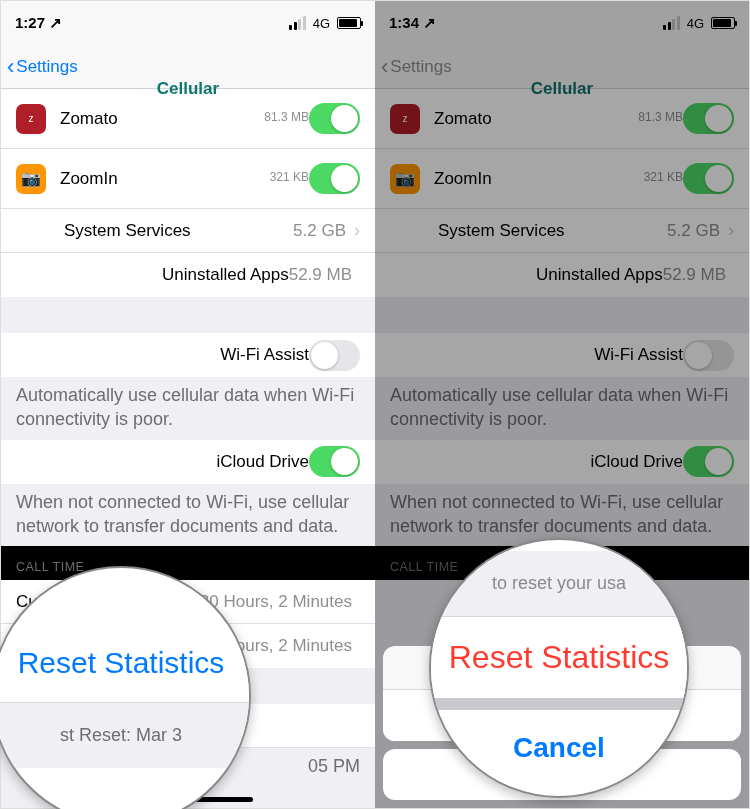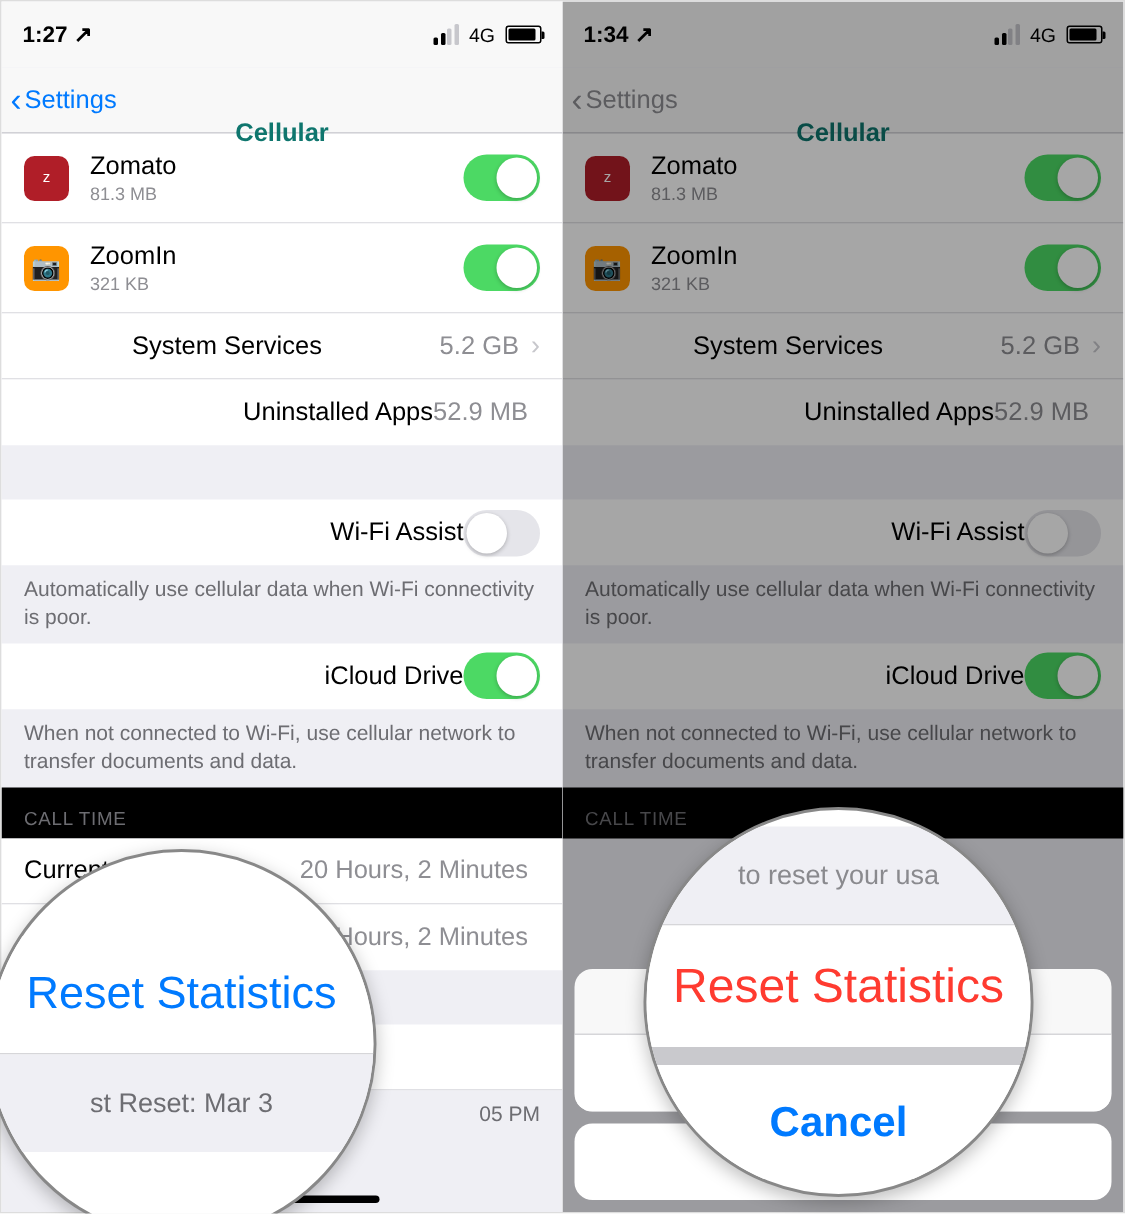--- a/index.html
+++ b/index.html
@@ -12,35 +12,35 @@
   .navbar { height: 44px; background: #f8f8f8; border-bottom: 1px solid #d1d1d6; display:flex; align-items:center; position:relative; }
   .back { position:absolute; left:6px; display:flex; align-items:center; color:#007aff; font-size:17px; }
   .back.dimmed { color:#8e8e93; }
   .back .chev { font-size:22px; margin-right:2px; }
   .navtitle { flex:1; text-align:center; font-size:17px; font-weight:600; color:#0f766e;margin-top:44px; }
   .list { background:#efeff4; }
   .row { background:#fff; display:flex; align-items:center; min-height:44px; padding:0 15px; border-bottom:1px solid #e0e0e4; }
   .row.last { border-bottom: none; text-align: right; }
   .row.approw { height:60px; }
   .appicon { width:30px; height:30px; border-radius:7px; margin-right:14px; display:flex; align-items:center; justify-content:center; font-size:10px; color:#fff; flex-shrink:0; }
-  .apptext { flex:1; display:flex; flex-direction:column; justify-content:center; }
+  .apptext { flex:1; display:flex; flex-direction:row; justify-content:space-between; }
   .appname { font-size:17px; color:#000; }
   .appsize { font-size:12px; color:#8e8e93; margin-top:1px; }
-  .indent { padding-left:87px; }
+  .indent { padding-left:63px; }
   .rowtitle { font-size:17px; color:#000; flex:1; }
   .rowvalue { font-size:17px; color:#8e8e93; margin-right:8px; }
   .disclosure { color:#c7c7cc; font-size:18px; }
   .toggle { width:51px; height:31px; border-radius:16px; position:relative; flex-shrink:0; }
   .toggle.on { background:#4cd964; }
   .toggle.off { background:#e5e5ea; }
   .knob { width:27px; height:27px; background:#fff; border-radius:50%; position:absolute; top:2px; box-shadow:0 1px 3px rgba(0,0,0,0.25); }
   .toggle.on .knob { right:2px; }
   .toggle.off .knob { left:2px; }
   .groupspace { height:36px; background:#efeff4; }
-  .footer-note { font-size:14px; color:#6d6d72; padding:6px 15px 8px; background:#efeff4; line-height:1.35; }
+  .footer-note { font-size:18px; color:#6d6d72; padding:6px 15px 8px; background:#efeff4; line-height:1.35; }
   .header-note { font-size:12.5px; color:#6d6d72; padding:14px 15px 6px; background:#000000; text-transform:uppercase; letter-spacing:0.5px; }
   .linkrow { color:#007aff; font-size:17px; }
   .actionsheet { position:absolute; left:8px; right:8px; bottom:8px; z-index:5; }
   .sheet-group { background:#f8f8f8; border-radius:12px; overflow:hidden; }
   .sheet-msg { font-size:13px; color:#8a8a8e; text-align:center; padding:14px 20px; border-bottom:1px solid #d6d6d9; }
   .sheet-btn { text-align:center; font-size:20px; padding:14px 0; background:#fff; }
   .sheet-btn.destructive { color:#ff3b30; }
   .sheet-cancel { background:#fff; border-radius:12px; text-align:center; font-size:20px; font-weight:600; color:#007aff; padding:14px 0; margin-top:8px; }
   .magnifier { position:absolute; width:260px; height:260px; border-radius:50%; border:2px solid #888; background:#fff; box-shadow:0 4px 12px rgba(0,0,0,0.25); overflow:hidden; display:flex; flex-direction:column; align-items:center; justify-content:center; z-index:20; }
   .mag1 { left:-10px; bottom:-18px; }

